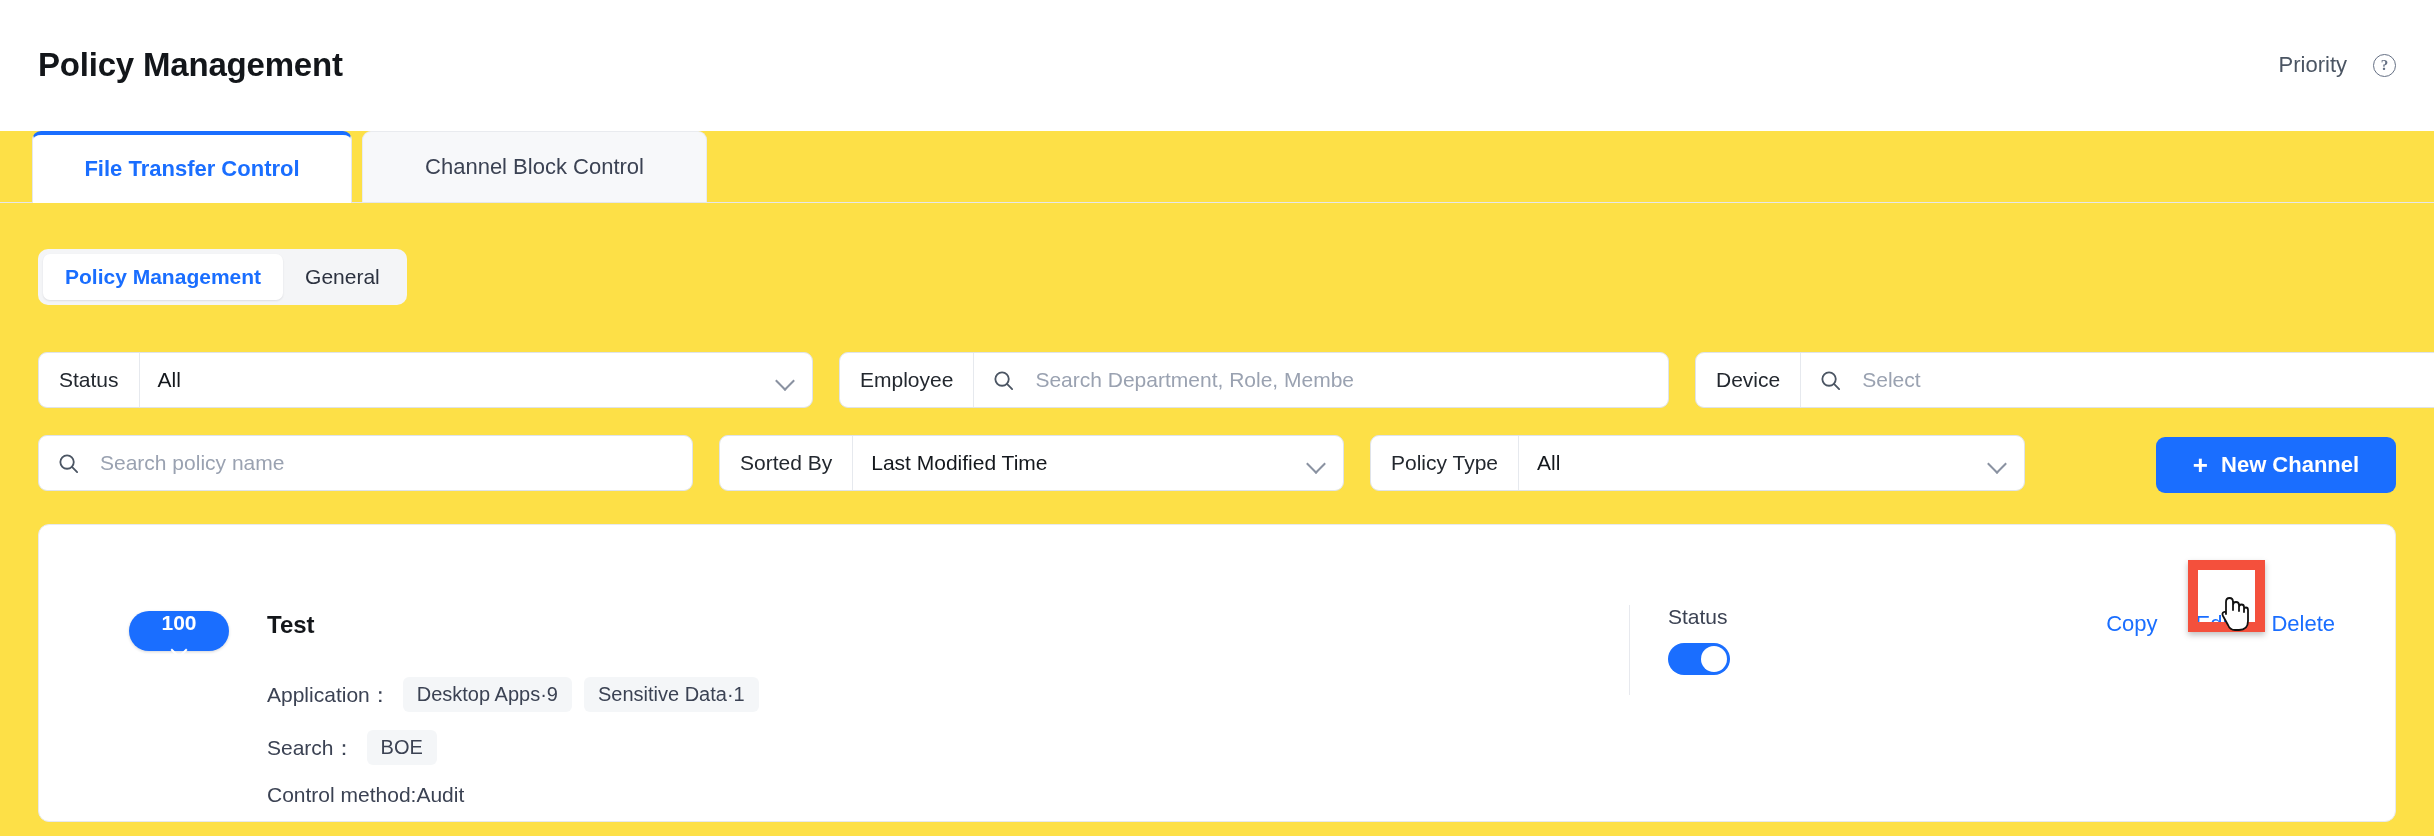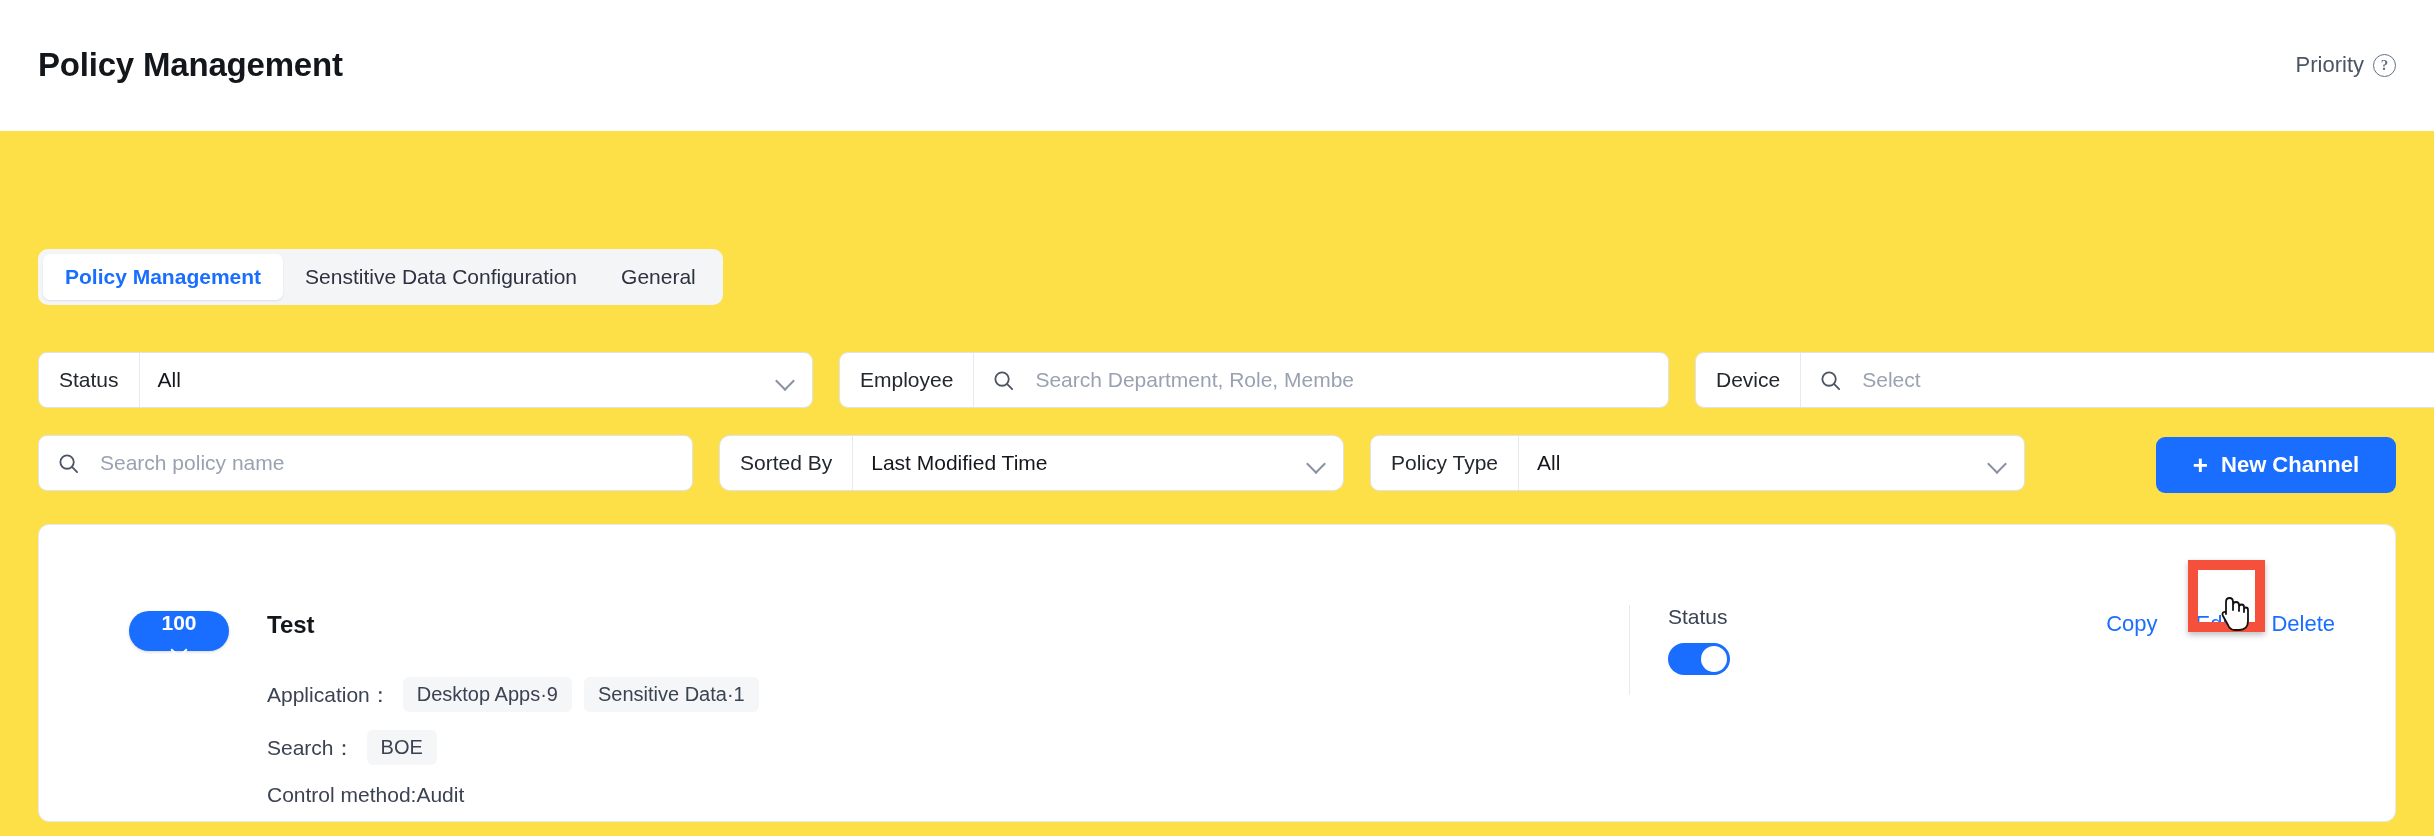--- a/index.html
+++ b/index.html
@@ -17,21 +17,21 @@
   .header {
     position: absolute; left: 0; top: 0; width: 2434px; height: 119px;
     background: #fff;
   }
   .page-title {
     position: absolute; left: 38px; top: 34px;
     font-size: 33px; font-weight: bold; color: #13161a; letter-spacing: -0.2px;
   }
   .priority-wrap {
     position: absolute; right: 38px; top: 40px;
-    display: flex; align-items: center; gap: 9px;
+    display: flex; align-items: center; gap: 26px;
   }
   .priority-label { font-size: 22px; color: #4b5563; }
   .help-icon {
     width: 23px; height: 23px; border-radius: 50%;
     border: 1.8px solid #657084; color: #657084;
     font-size: 15px; line-height: 20px; text-align: center;
     font-family: "Liberation Serif", serif; font-weight: bold;
     display:flex; align-items:center; justify-content:center;
   }
 
@@ -106,21 +106,21 @@
     border-right: 2.4px solid #8a92a1; border-bottom: 2.4px solid #8a92a1;
     transform: rotate(45deg);
   }
   .mag { width: 23px; height: 23px; flex: none; }
   .mag svg { display: block; }
 
   .w-status   { width: 775px; }
   .w-employee { width: 830px; }
   .w-device   { width: 775px; }
   .w-policyname { width: 655px; }
-  .w-sorted   { width: 625px; border-radius: 11px; }
+  .w-sorted   { width: 625px; }
   .w-ptype    { width: 655px; }
 
   .btn-new {
     position: absolute; left: 2156px; top: 425px;
     width: 240px; height: 56px; border-radius: 9px;
     background: #1a6eff; color: #fff; border: none;
     font-size: 22px; font-weight: bold;
     display: flex; align-items: center; justify-content: center; gap: 13px;
     cursor: pointer; font-family: "Liberation Sans", sans-serif;
   }
@@ -208,27 +208,32 @@
 <div class="page">
 
   <div class="header">
     <div class="page-title">Policy Management</div>
     <div class="priority-wrap">
       <span class="priority-label">Priority</span>
       <span class="help-icon">?</span>
     </div>
   </div>
 
+  <div class="tabstrip">
+    <div class="tab active">
+      <span>File Transfer Control</span>
+    </div>
+    <div class="tab inactive">
+      <span>Channel Block Control</span>
+    </div>
+  </div>
 
   <div class="segmented">
     <div class="seg active">
       <span>Policy Management</span>
-    </div>
-    <div class="seg">
-      <span>Senstitive Data Configuration</span>
     </div>
     <div class="seg">
       <span>General</span>
     </div>
   </div>
 
   <div class="filters">
 
     <div class="frow">
 

